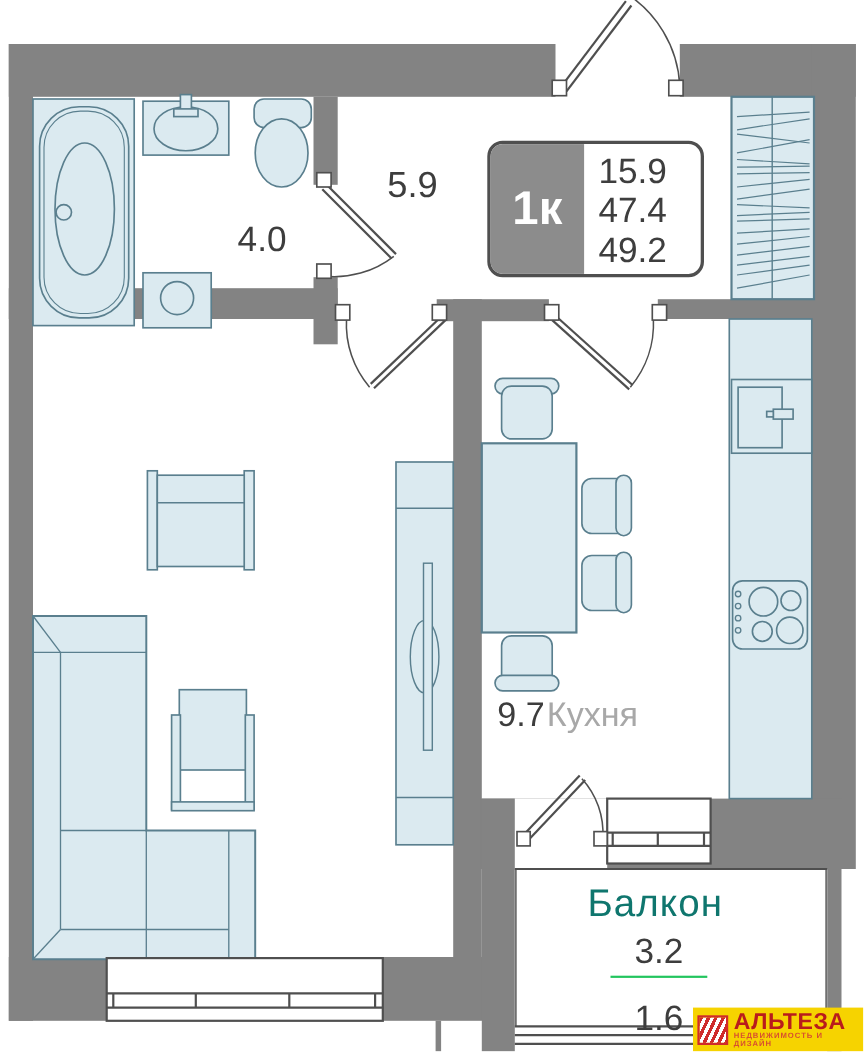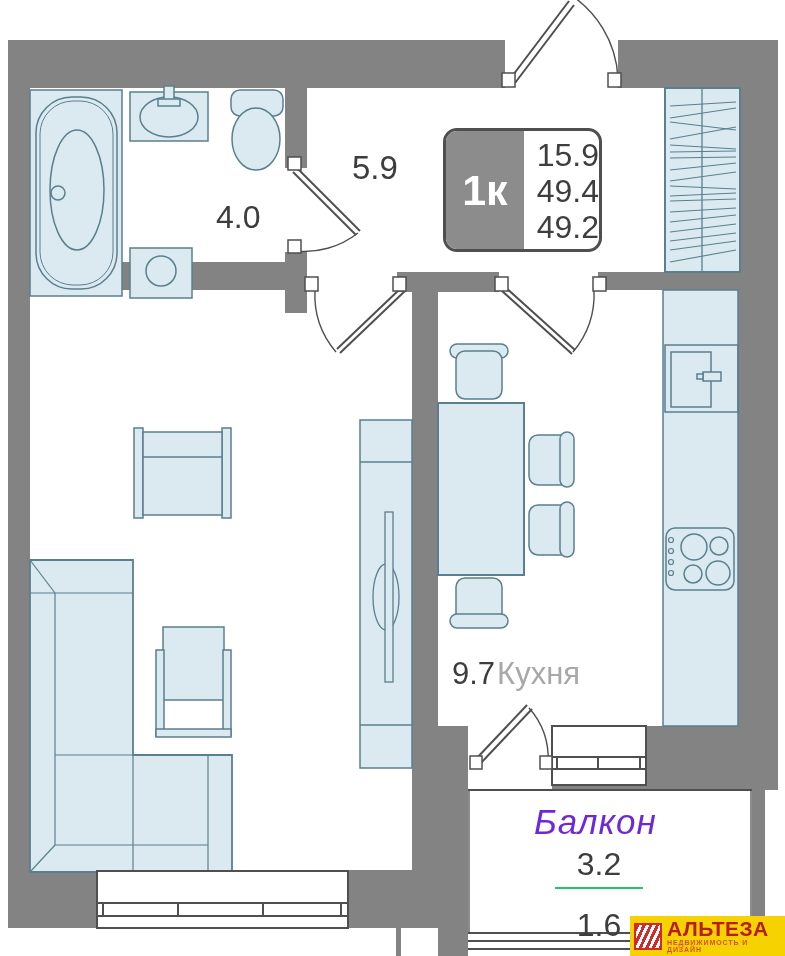--- a/index.html
+++ b/index.html
@@ -7,29 +7,29 @@
     position:relative;width:785px;height:956px;background:#ffffff;
     overflow:hidden;font-family:"Liberation Sans",sans-serif;
   }
   #plan-svg{position:absolute;left:0;top:0;}
   .lbl{position:absolute;white-space:nowrap;}
   .area-num{color:#3d3d3d;}
   .room-name{color:#a8a8a8;margin-left:5px;}
   #hall-label{left:352px;top:136px;font-size:33px;color:#3d3d3d;margin-top:13px;}
   #bath-label{left:216px;top:199px;font-size:32px;color:#3d3d3d;}
   #living-label{left:76px;top:358px;font-size:31px;}
-  #kitchen-label{left:452px;top:656px;font-size:31px;}
+  #kitchen-label{left:452px;top:632px;font-size:31px;}
   #kitchen-label .room-name{margin-left:2px;}
-  #balcony-name{left:534px;top:802px;font-size:35px;color:#6d28d9;letter-spacing:1px;font-style:italic;}
+  #balcony-name{left:534px;top:802px;font-size:35px;color:#0f766e;letter-spacing:1px;}
   #balcony-frac{position:absolute;left:555px;top:846px;width:88px;text-align:center;color:#3d3d3d;}
   #balcony-frac .frac-top{font-size:32px;padding-bottom:4px;border-bottom:2px solid #22c55e;}
   #balcony-frac .frac-bottom{font-size:32px;padding-top:18px;}
   
   #unit-badge{
-    position:absolute;left:443px;top:128px;width:159px;height:124px;
+    position:absolute;left:443px;top:128px;width:197px;height:124px;
     border:3px solid #4f4f4f;border-radius:14px;background:#fff;
     display:flex;box-sizing:border-box;overflow:hidden;
   }
   .badge-type{
     width:85px;background:#8c8c8c;color:#ffffff;font-size:43px;font-weight:700;
     display:flex;align-items:center;justify-content:center;
   }
   .badge-areas{flex:1;padding:6px 0 0 13px;font-size:32px;line-height:36px;color:#3e3e3e;}
   
   #logo{
@@ -279,21 +279,21 @@
 
   <div id="balcony-frac">
     <div class="frac-top">3.2</div>
     <div class="frac-bottom">1.6</div>
   </div>
 
   <div id="unit-badge">
     <div class="badge-type">1к</div>
     <div class="badge-areas">
       <div>15.9</div>
-      <div>49.4</div>
+      <div>47.4</div>
       <div>49.2</div>
     </div>
   </div>
 
   <div id="logo">
     <div class="logo-icon"></div>
     <div class="logo-text">
       <div class="logo-title">АЛЬТЕЗА</div>
       <div class="logo-tagline">НЕДВИЖИМОСТЬ И ДИЗАЙН</div>
     </div>

